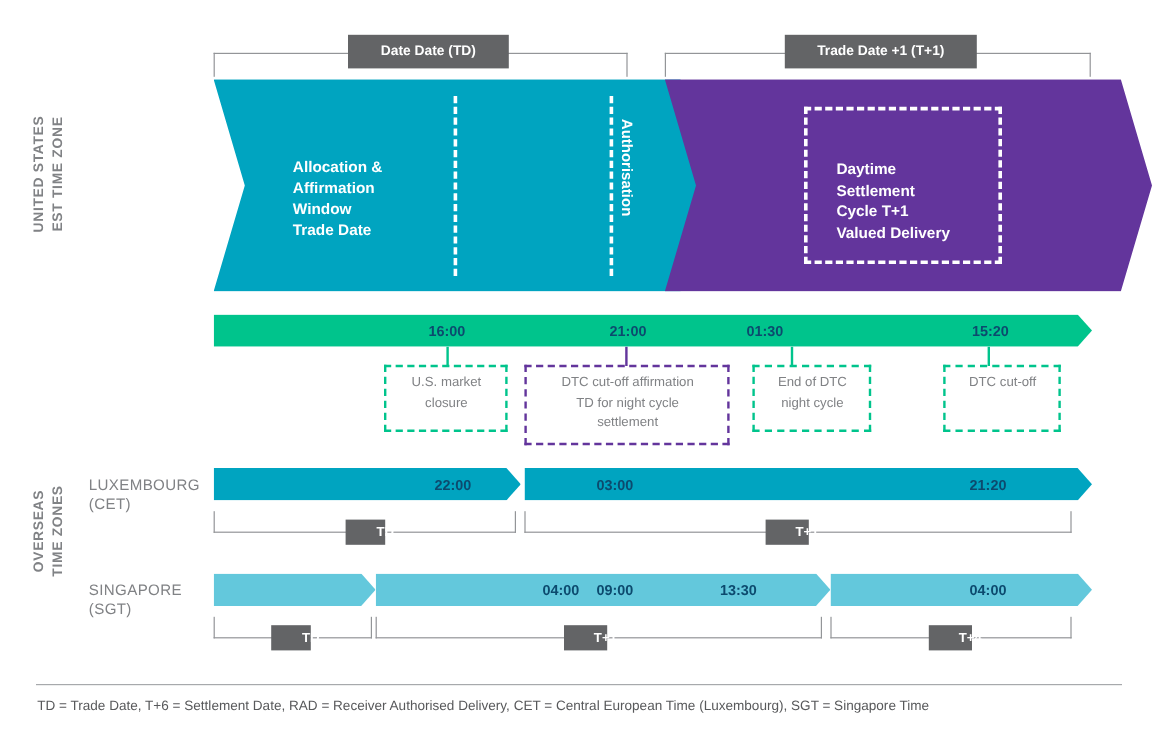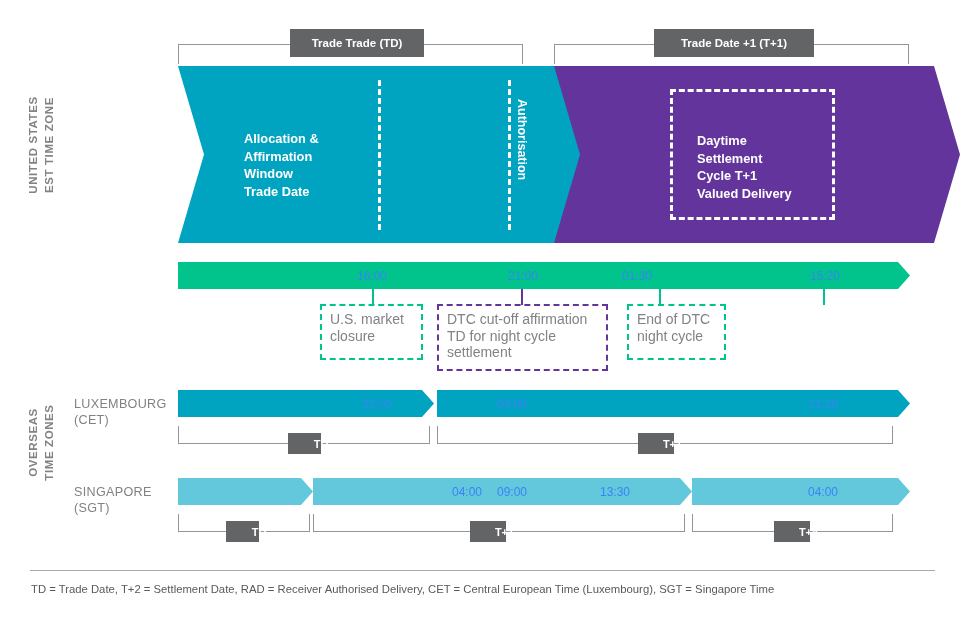--- a/index.html
+++ b/index.html
@@ -66,23 +66,23 @@
   .us-purple { background: #63359C; }
   .green     { background: #00C48C; }
   .lux       { background: #00A4C0; }
   .sgt       { background: #63C8DC; }
 
   .clip-lead-tail { clip-path: polygon(0 0, calc(100% - 26px) 0, 100% 50%, calc(100% - 26px) 100%, 0 100%, 26px 50%); }
   .clip-lead-sm   { clip-path: polygon(0 0, calc(100% - 12px) 0, 100% 50%, calc(100% - 12px) 100%, 0 100%); }
 
   .bar-label {
     position: absolute;
-    color: #3b82f6;
+    color: #0c4a6e;
     font-size: 12px;
-    font-weight: 400;
+    font-weight: 700;
     white-space: nowrap;
   }
 
   
   .vdash {
     position: absolute;
     border-left: 3.4px dashed #ffffff;
   }
 
   .vtext {
@@ -107,24 +107,25 @@
 
   .dashbox-white {
     position: absolute;
     border: 3.2px dashed #ffffff;
   }
 
   
   .callout {
     position: absolute;
     color: #808285;
-    font-size: 14px;
+    font-size: 11px;
     line-height: 16.5px;
     padding: 5px 7px 5px 8px;
     white-space: pre-line;
+    text-align: center;
   }
   .callout-green  { border: 2.4px dashed #00C48C; }
   .callout-purple { border: 2.4px dashed #63359C; }
 
   .leader { position: absolute; }
   .leader-green  { border-left: 2.4px solid #00C48C; }
   .leader-purple { border-left: 2.4px solid #63359C; }
 
   
   .region-name {
@@ -162,21 +163,21 @@
 
   <div class="side-label" style="left:26px; top:510px; width:135px;">
     <span>OVERSEAS</span>
   </div>
   <div class="side-label" style="left:42px; top:510px; width:135px;">
     <span>TIME ZONES</span>
   </div>
 
   <div class="bracket" style="left:178px; top:44px; width:345px; height:20px;"></div>
   <div class="tag" style="left:290px; top:29px; width:134px; height:28px;">
-    <span>Trade Trade (TD)</span>
+    <span>Date Date (TD)</span>
   </div>
 
   <div class="bracket" style="left:554px; top:44px; width:355px; height:20px;"></div>
   <div class="tag" style="left:654px; top:29px; width:160px; height:28px;">
     <span>Trade Date +1  (T+1)</span>
   </div>
 
   <div class="chev us-teal clip-lead-tail" style="left:178px; top:66px; width:415px; height:177px;"></div>
 
   <div class="vdash" style="left:378px; top:80px; height:150px;"></div>
@@ -213,20 +214,21 @@
   <div class="callout callout-green" style="left:320px; top:304px; width:103px; height:56px;">U.S. market
 closure</div>
 
   <div class="callout callout-green" style="left:627px; top:304px; width:99px; height:56px;">End of DTC
 night cycle</div>
 
   <div class="callout callout-purple" style="left:437px; top:304px; width:171px; height:67px;">DTC cut-off affirmation
 TD for night cycle
 settlement</div>
 
+  <div class="callout callout-green" style="left:786px; top:304px; width:98px; height:56px;">DTC cut-off</div>
 
   <div class="region-name" style="left:74px; top:396px;">LUXEMBOURG
 (CET)</div>
 
   <div class="chev lux clip-lead-sm" style="left:178px; top:390px; width:256px; height:27px;"></div>
   <div class="chev lux clip-lead-sm" style="left:437px; top:390px; width:473px; height:27px;"></div>
 
   <div class="bar-label" style="left:362px; top:397px;">22:00</div>
   <div class="bar-label" style="left:497px; top:397px;">03:00</div>
   <div class="bar-label" style="left:808px; top:397px;">21:20</div>
@@ -262,15 +264,15 @@
   <div class="tag tag-sm" style="left:470px; top:521px; width:36px; height:21px;">
     <span>T+1</span>
   </div>
 
   <div class="bracket-up" style="left:692px; top:514px; width:201px; height:18px;"></div>
   <div class="tag tag-sm" style="left:774px; top:521px; width:36px; height:21px;">
     <span>T+4</span>
   </div>
 
   <div class="footer-rule" style="left:30px; top:570px; width:905px;"></div>
-  <div class="footer-text" style="left:31px; top:583px;">TD = Trade Date, T+2 = Settlement Date, RAD = Receiver Authorised Delivery, CET = Central European Time (Luxembourg), SGT = Singapore Time</div>
+  <div class="footer-text" style="left:31px; top:583px;">TD = Trade Date, T+6 = Settlement Date, RAD = Receiver Authorised Delivery, CET = Central European Time (Luxembourg), SGT = Singapore Time</div>
 
 </div>
 
 </body></html>

